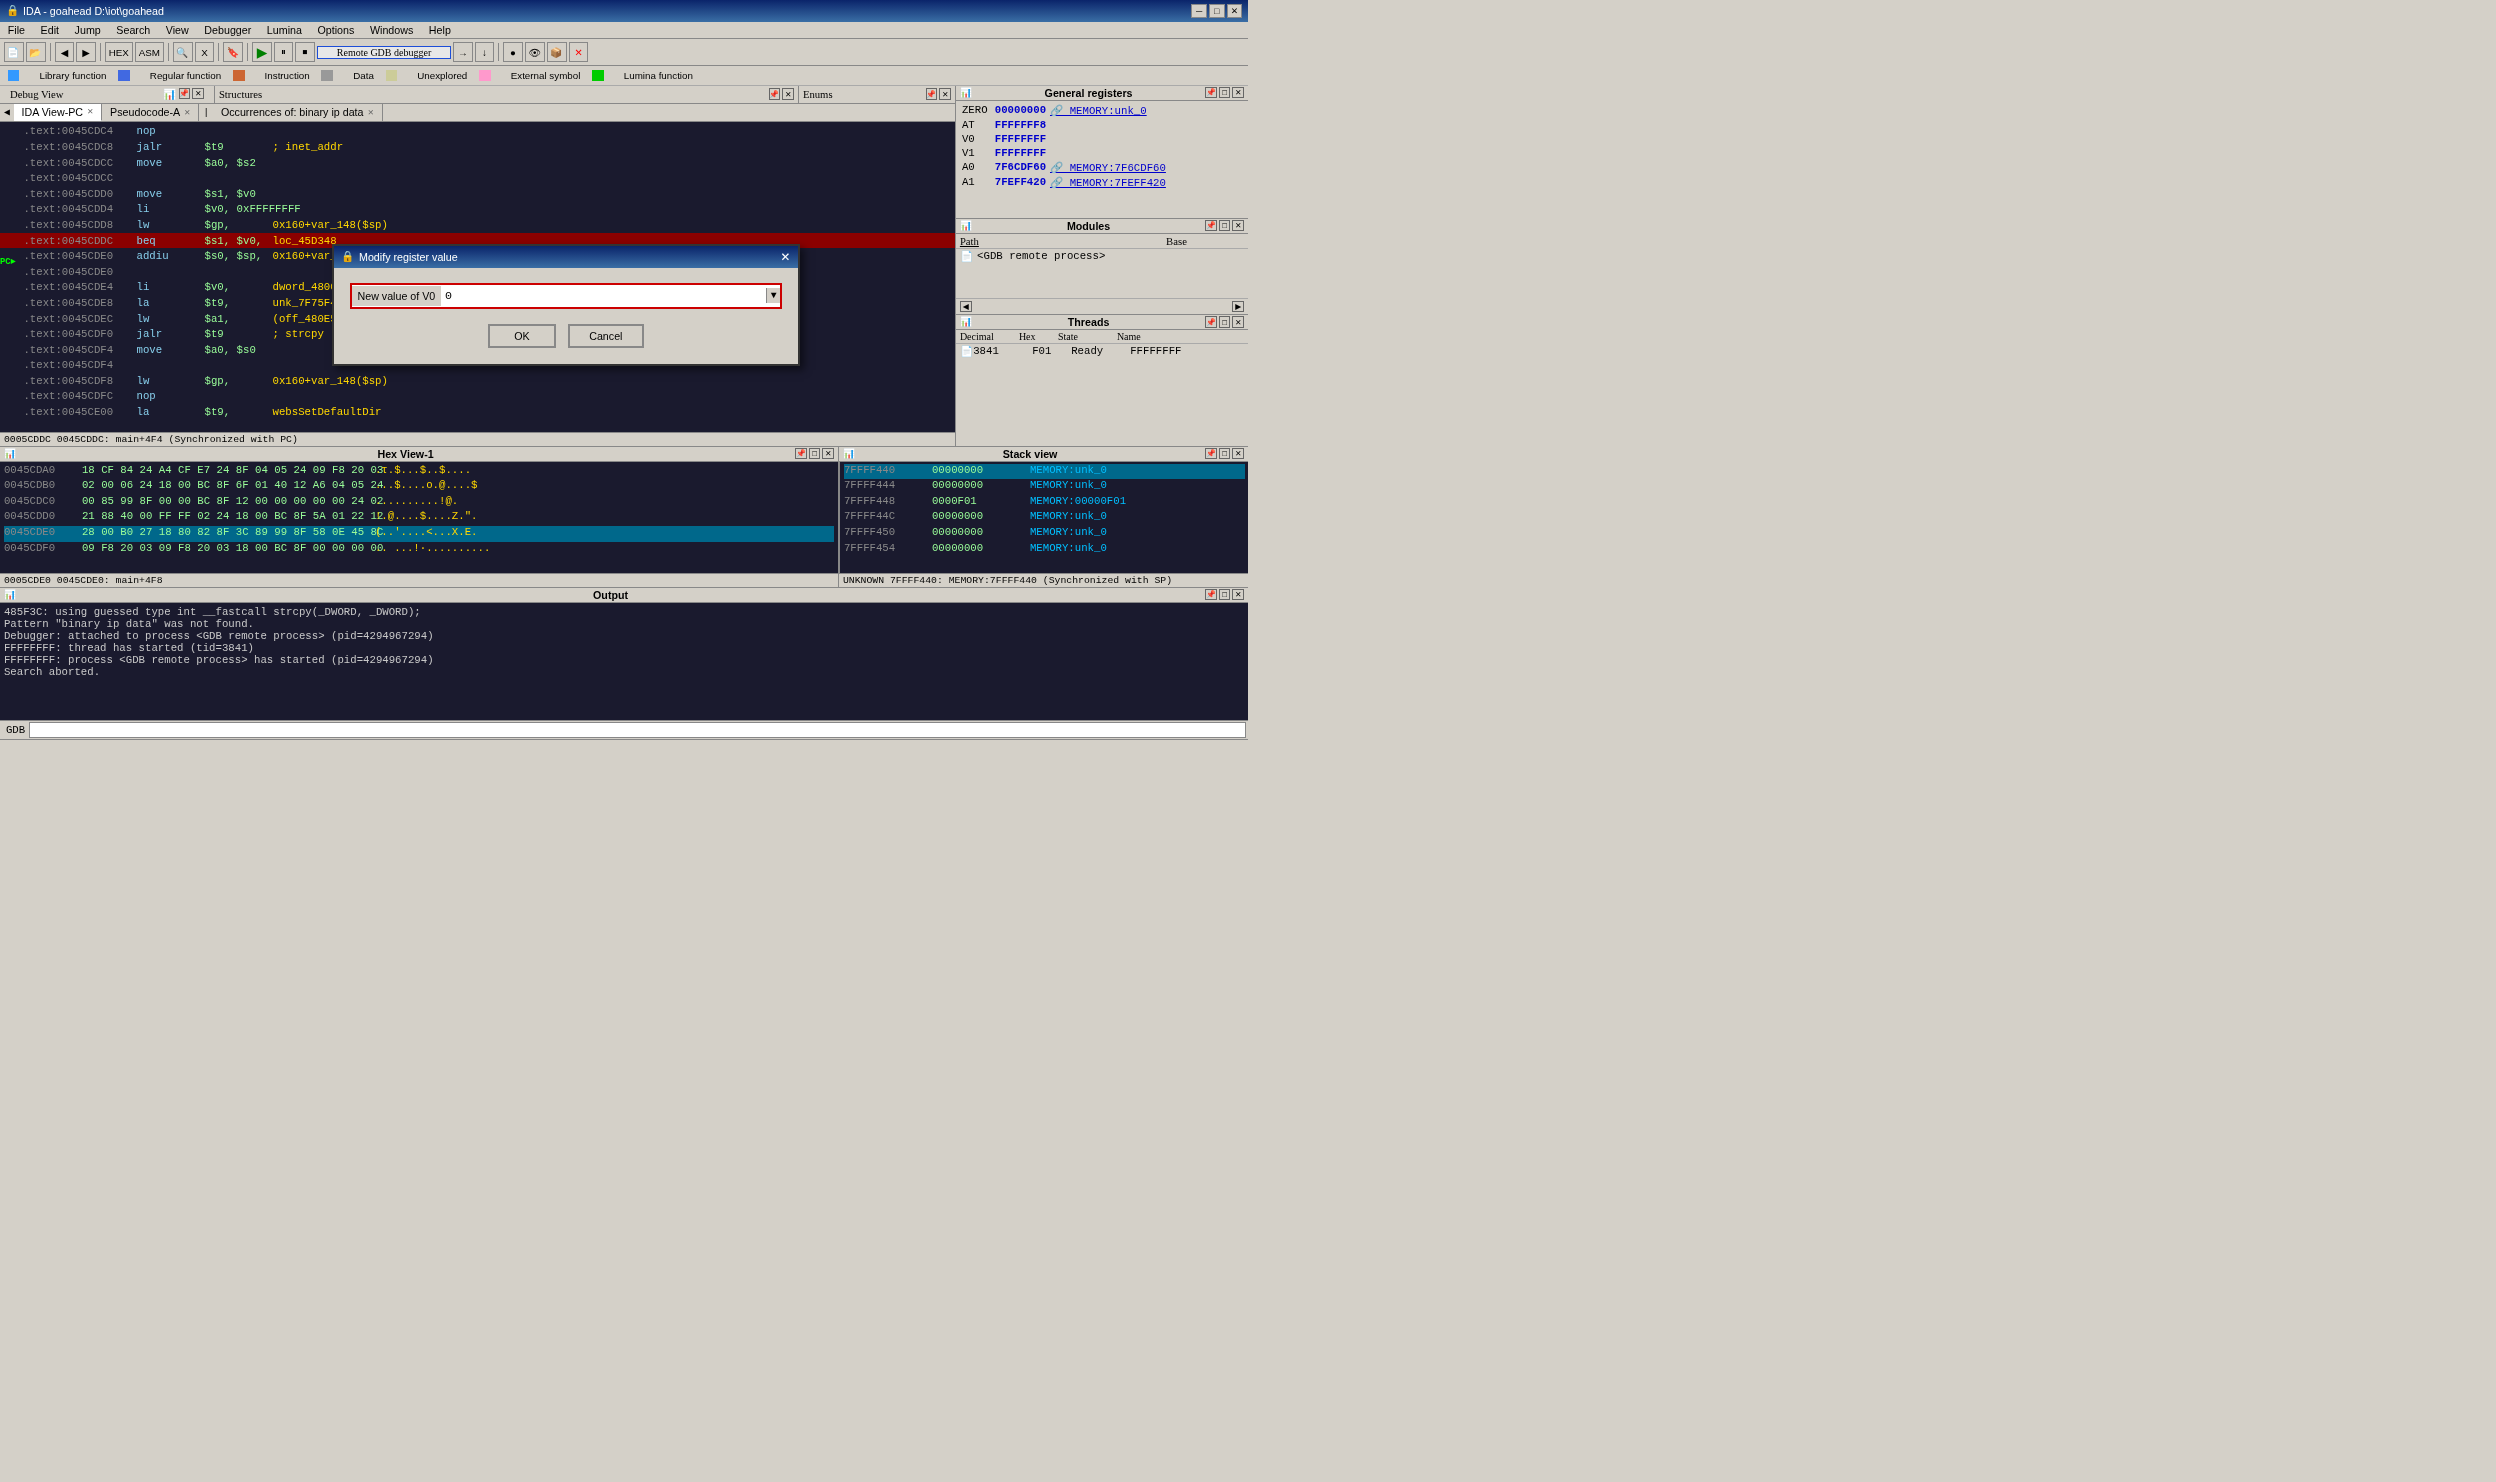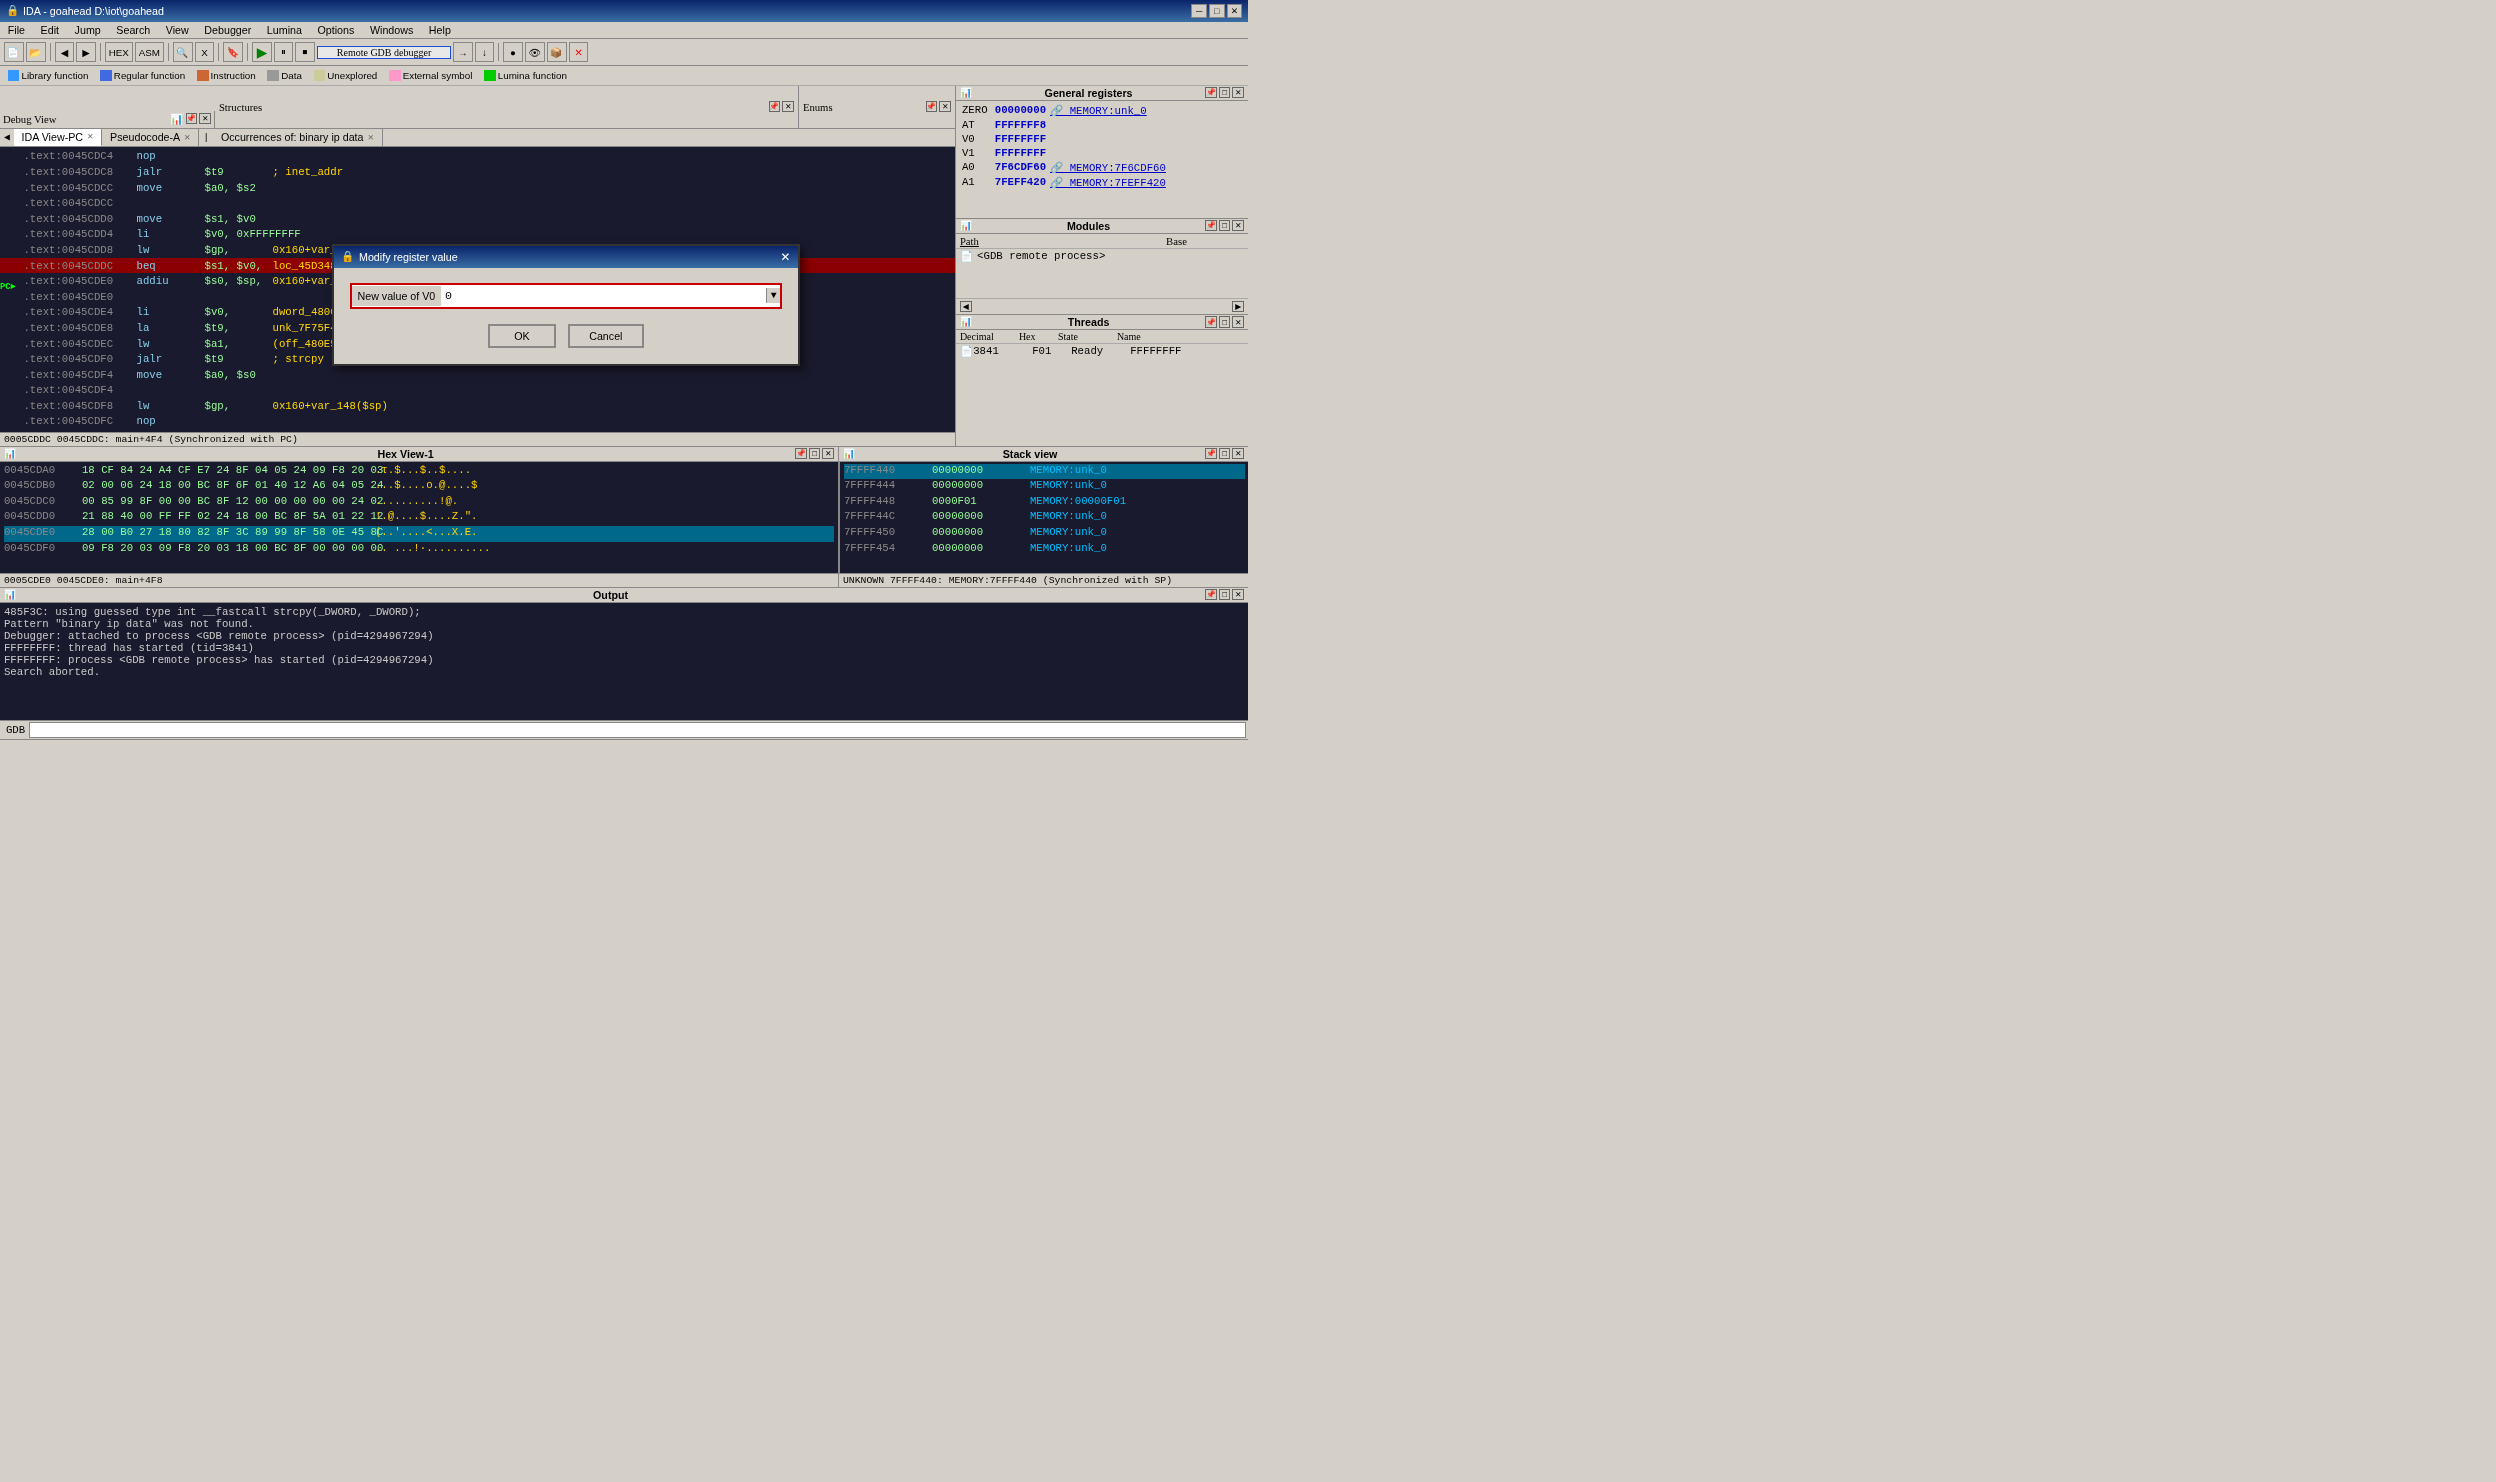--- a/index.html
+++ b/index.html
@@ -69,21 +69,21 @@
       background: #d4d0c8;
       height: 19.5px;
       display: flex;
       align-items: center;
       padding: 0 7.8px;
       gap: 11.7px;
       font-family: 'Segoe UI', sans-serif;
       font-size: 9.8px;
       border-bottom: 1px solid #aaa;
     }
-    .legend-item { display: flex; align-items: center; gap: 2px; }
+    .legend-item { display: flex; align-items: center; gap: 20px; }
     .legend-box { width: 11.7px; height: 11.7px; }
     .panel-btn { width: 11.7px; height: 11.7px; background: #d4d0c8; border: 1px solid #666; font-size: 7.8px; cursor: pointer; display: flex; align-items: center; justify-content: center; }
     .tab {
       padding: 2px 7.8px;
       font-family: 'Segoe UI', sans-serif;
       font-size: 10.7px;
       border-right: 1px solid #888;
       cursor: pointer;
       background: #d4d0c8;
       display: flex; align-items: center; gap: 3.9px;
@@ -396,21 +396,21 @@
     <span>Lumina function</span>
   </div>
 </div>
 
 <div style="display:flex; height:361px; border-bottom:1px solid #888;">
 
   <div style="display:flex;flex-direction:column;flex:1;overflow:hidden;">
 
     <div style="display:flex;background:#d4d0c8;border-bottom:1px solid #888;">
 
-      <div style="flex:0 0 215px;display:flex;align-items:center;justify-content:space-between;padding:2px 3px;border-right:1px solid #888;margin-top:25px;">
+      <div style="flex:0 0 215px;display:flex;align-items:center;justify-content:space-between;padding:2px 10px;border-right:1px solid #888;">
         <span style="font-family:'Segoe UI';font-size:10.7px;">Debug View</span>
         <div style="display:flex;gap:2px;">
           <span>📊</span>
           <button class="panel-btn">📌</button>
           <button class="panel-btn">✕</button>
         </div>
       </div>
 
       <div style="flex:1;display:flex;align-items:center;justify-content:space-between;padding:2px 3.9px;border-right:1px solid #888;">
         <span style="font-family:'Segoe UI';font-size:10.7px;">Structures</span>

